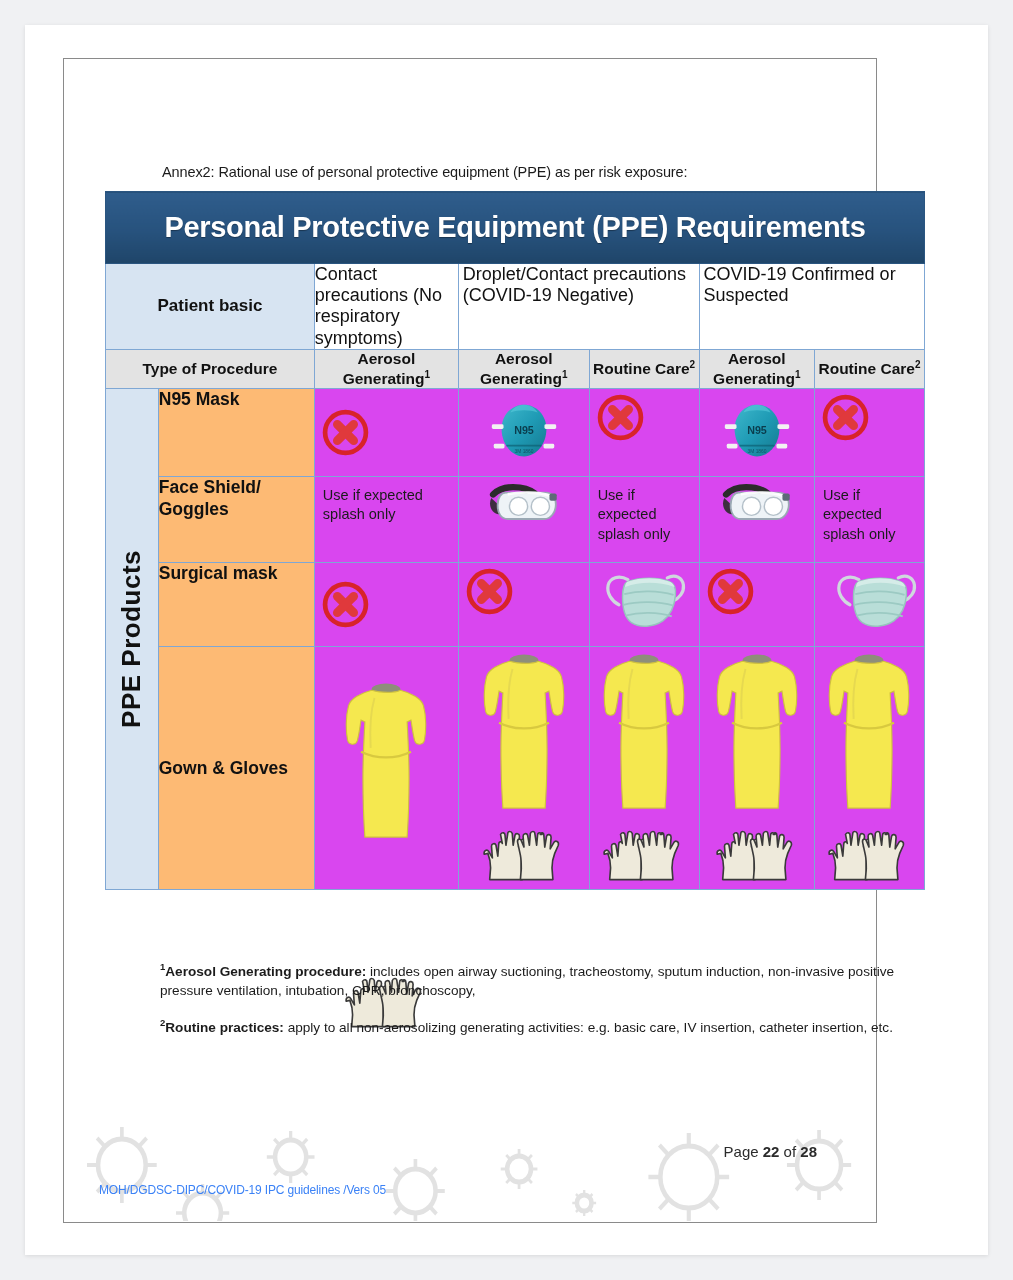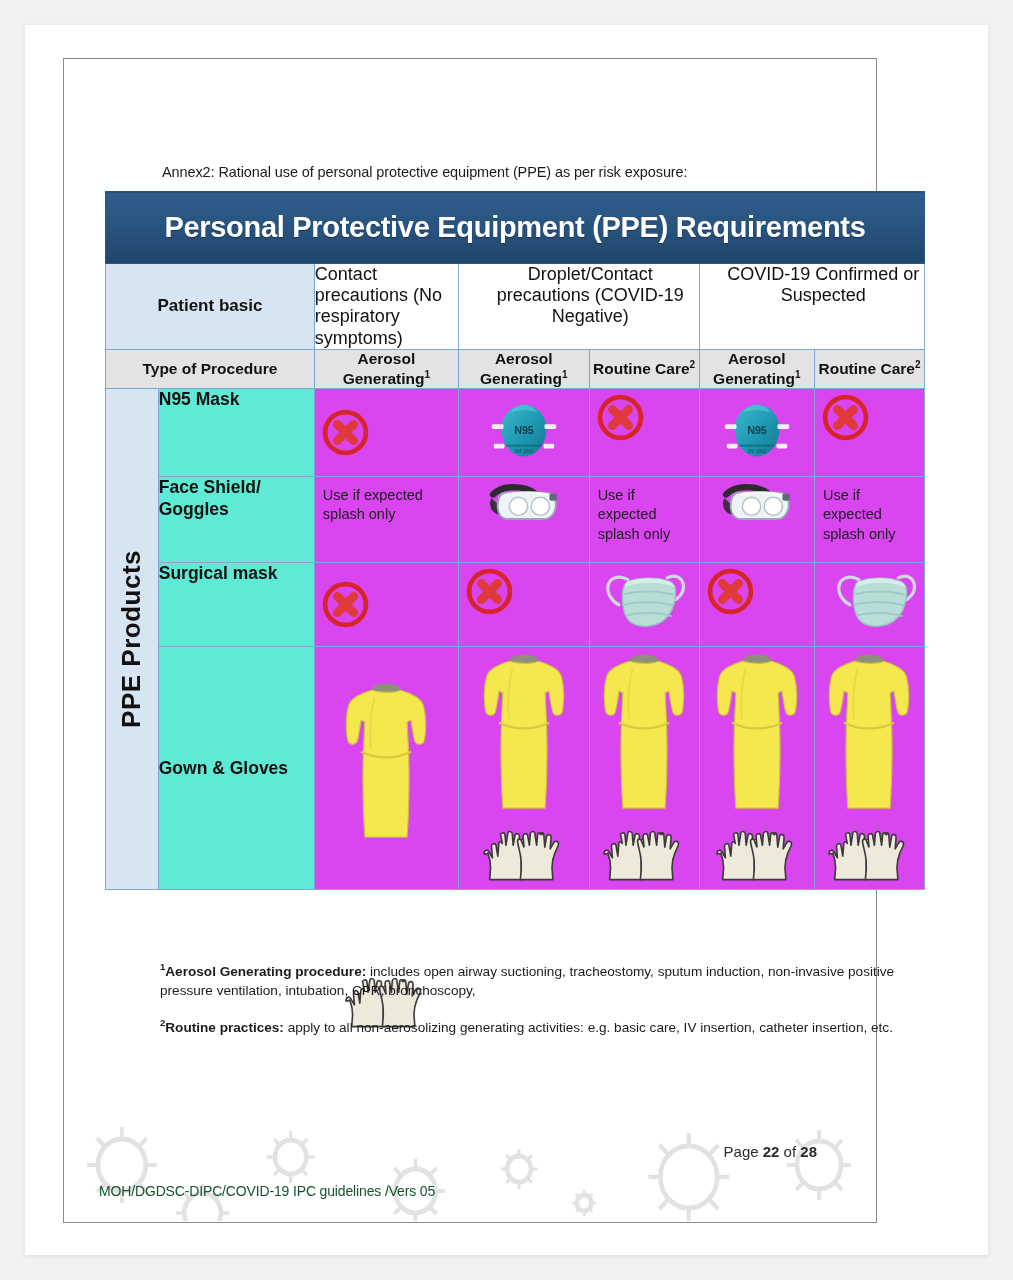--- a/index.html
+++ b/index.html
@@ -78,21 +78,21 @@
     padding: 6px 4px;
   }
   .hdr-white {
     background: #ffffff;
     font-size: 18px;
     color: #111;
     padding: 8px 6px 10px 8px;
     line-height: 1.18;
     vertical-align: top;
   }
-  .hdr-white.centered { text-align: center; padding-left: 23px; }
+  .hdr-white.centered { text-align: left; padding-left: 4px; }
 
   .hdr-gray {
     background: #e3e3e3;
     text-align: center;
     vertical-align: middle !important;
     font-weight: bold;
     font-size: 15.5px;
     color: #111;
     line-height: 1.2;
     padding: 10px 3px;
@@ -115,21 +115,21 @@
   .side-label span {
     writing-mode: vertical-rl;
     transform: rotate(180deg);
     font-weight: bold;
     font-size: 26px;
     letter-spacing: 0.5px;
     color: #111;
   }
 
   .row-label {
-    background: #5eead4;
+    background: #fdba74;
     font-weight: bold;
     font-size: 17.5px;
     color: #111;
     padding: 9px 6px 6px 10px;
     line-height: 1.22;
     vertical-align: top;
   }
 
   .cell {
     background: #d946ef;
@@ -178,22 +178,22 @@
   .page-num {
     position: absolute;
     right: 58px; top: 18px;
     font-size: 15px;
     color: #2b2b2b;
   }
   .page-num b { font-weight: bold; }
   .doc-ref {
     position: absolute;
     left: 34px; top: 58px;
-    font-size: 14px;
-    color: #14532d;
+    font-size: 12px;
+    color: #3b82f6;
     letter-spacing: -0.15px;
   }
 </style>
 </head>
 <body>
 
 <div class="viewport">
   <div class="sheet">
     <div class="doc-frame">
 

